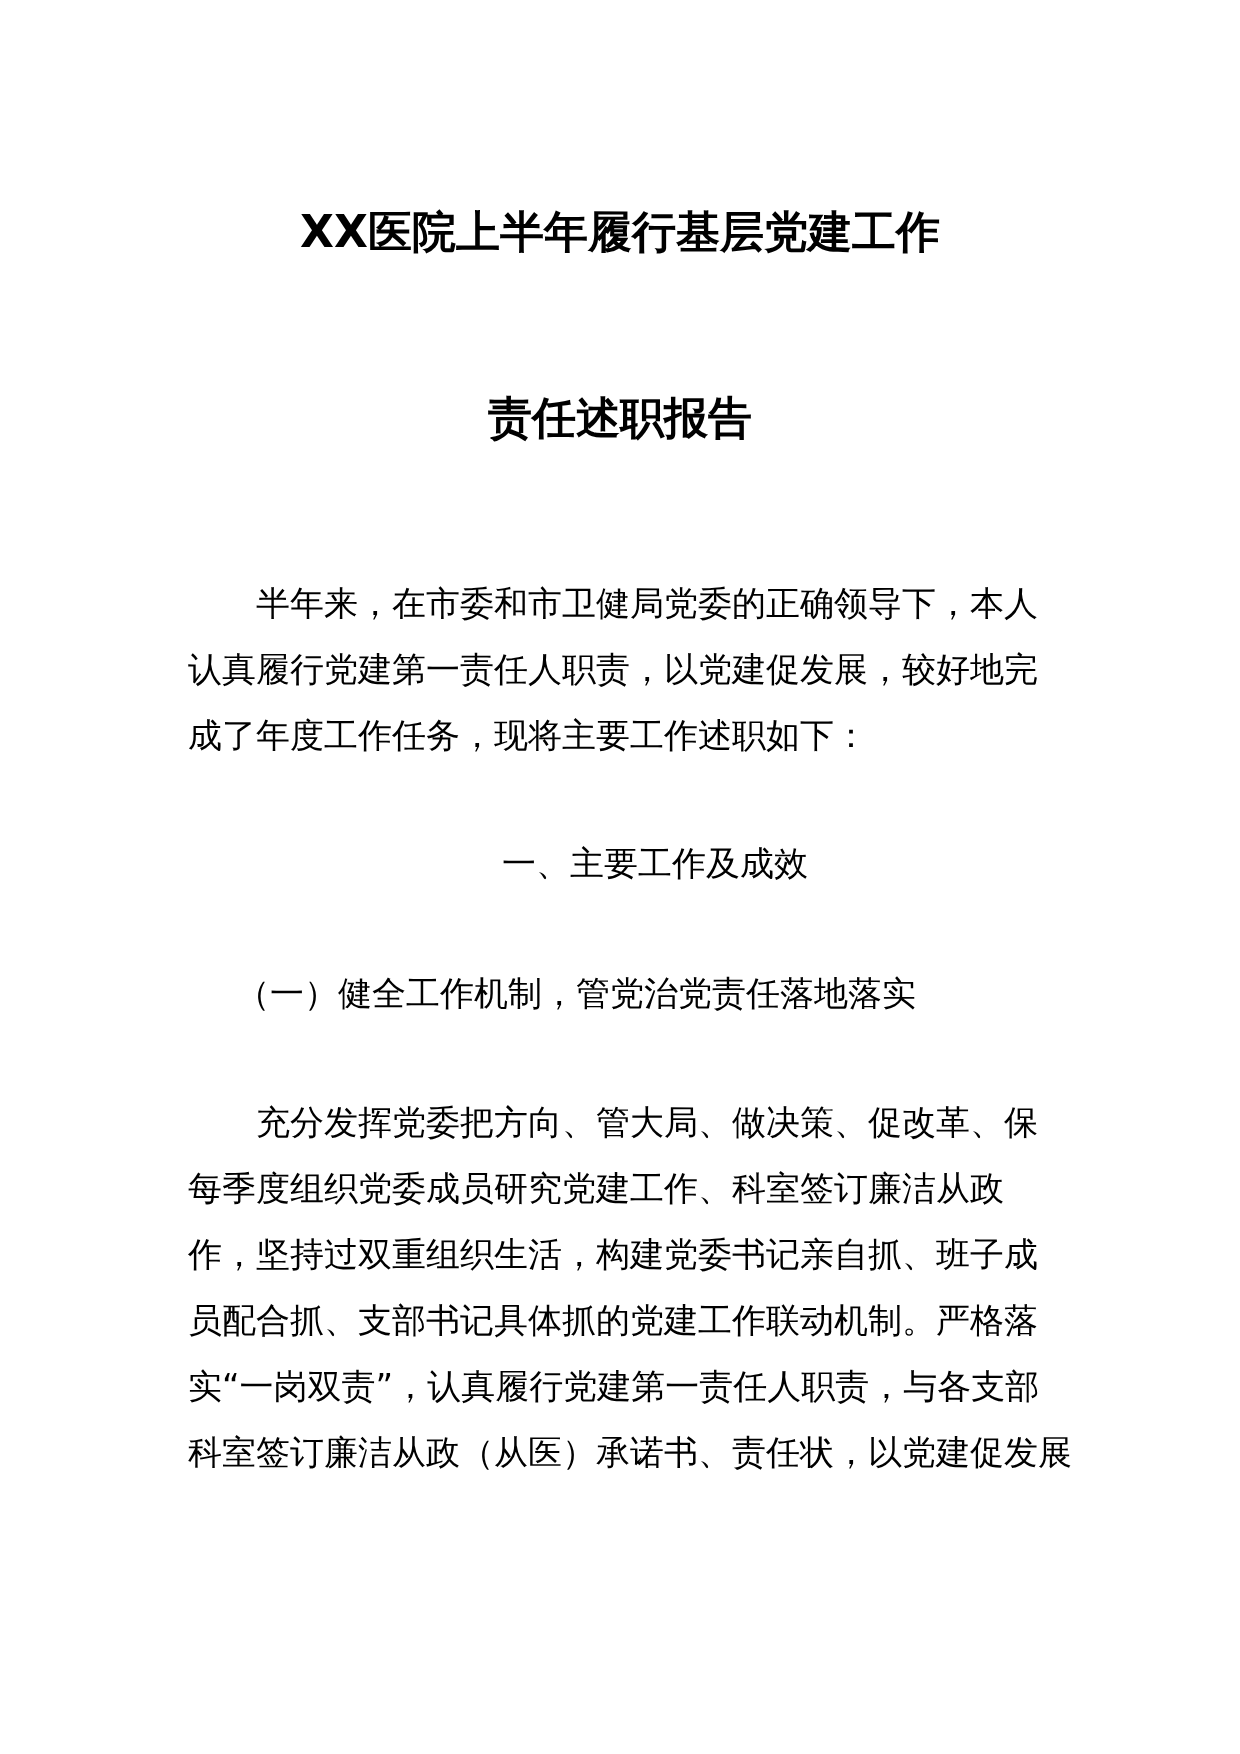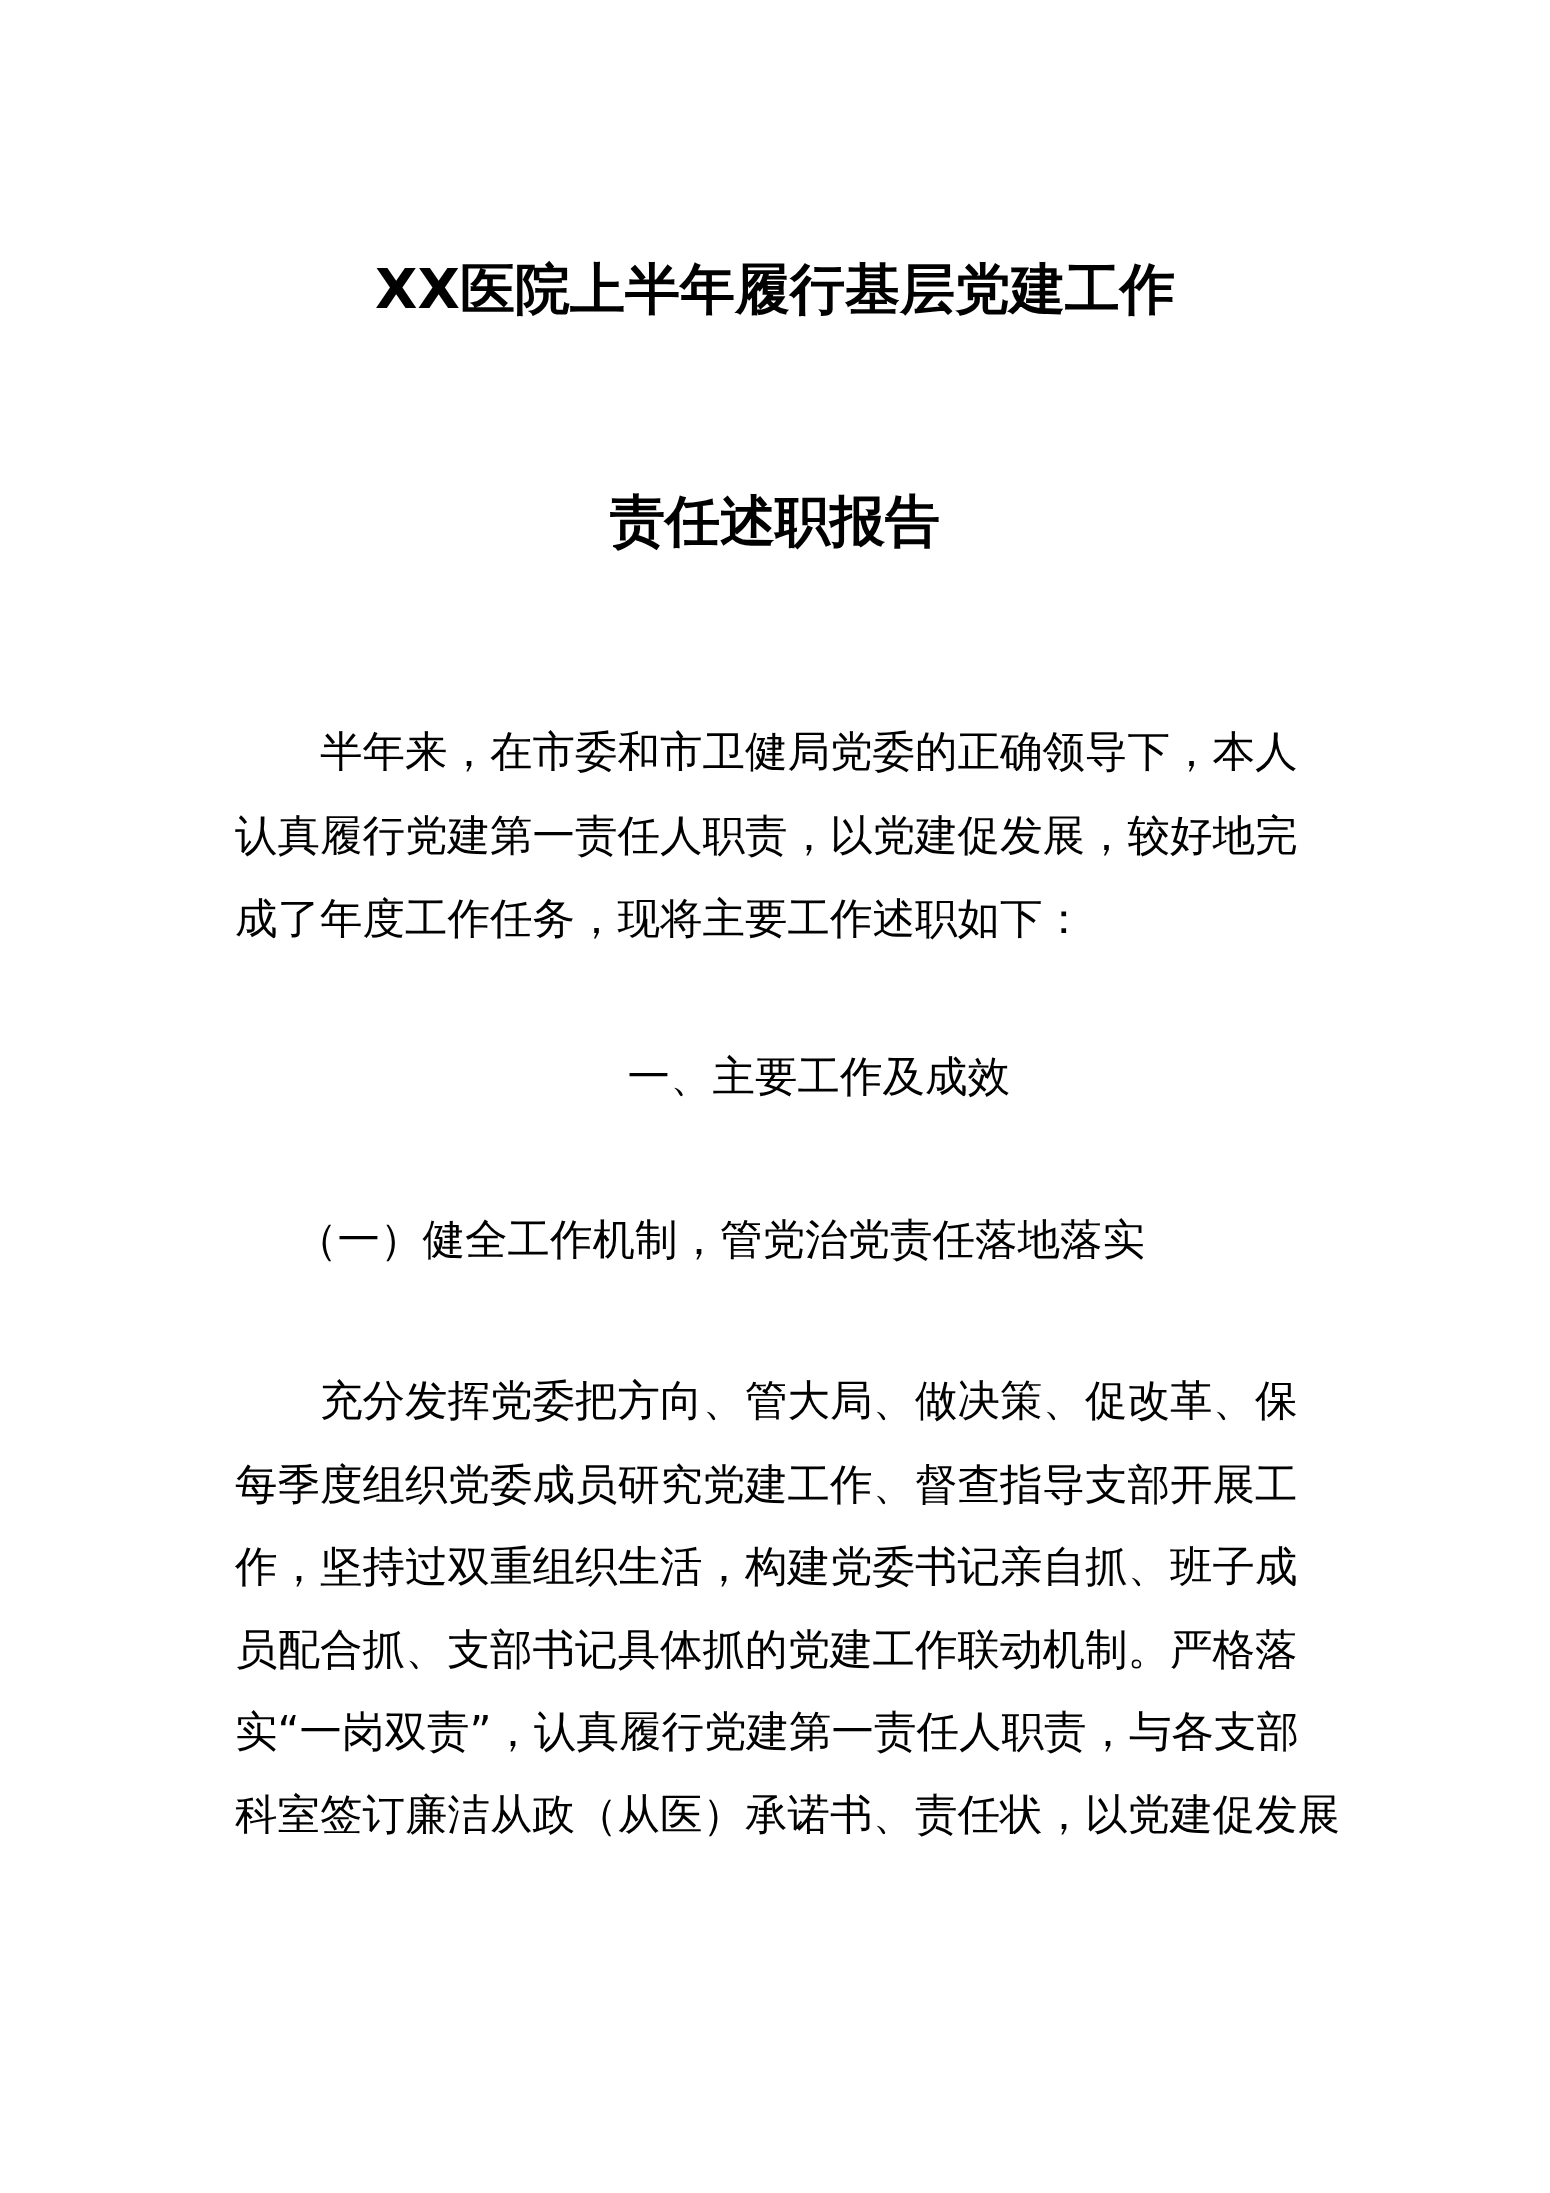--- a/index.html
+++ b/index.html
@@ -40,21 +40,21 @@
       width: 866px;
       font-size: 34px;
       line-height: 66px;
       letter-spacing: 0px;
     }
     .line {
       display: block;
       white-space: nowrap;
       height: 66px;
     }
-    .indent { padding-left: 68px; font-family: Liberation Serif, serif; }
+    .indent { padding-left: 68px; }
     .p1 { top: 570px; }
     .h1 { top: 830px; text-align: center; }
     .h2 { top: 960px; }
     .p2 { top: 1089px; }
   </style>
 </head>
 <body>
 
 <div class="page">
 
@@ -70,20 +70,20 @@
   <div class="body-block h1">
     <span class="line indent">一、主要工作及成效</span>
   </div>
 
   <div class="body-block h2">
     <span class="line indent" style="padding-left:48px;">（一）健全工作机制，管党治党责任落地落实</span>
   </div>
 
   <div class="body-block p2">
     <span class="line indent">充分发挥党委把方向、管大局、做决策、促改革、保</span>
-    <span class="line">每季度组织党委成员研究党建工作、督查指导支部开展工</span>
+    <span class="line">每季度组织党委成员研究党建工作、科室签订廉洁从政</span>
     <span class="line">作，坚持过双重组织生活，构建党委书记亲自抓、班子成</span>
     <span class="line">员配合抓、支部书记具体抓的党建工作联动机制。严格落</span>
     <span class="line">实“一岗双责”，认真履行党建第一责任人职责，与各支部</span>
     <span class="line">科室签订廉洁从政（从医）承诺书、责任状，以党建促发展</span>
   </div>
 
 </div>
 
 </body></html>

